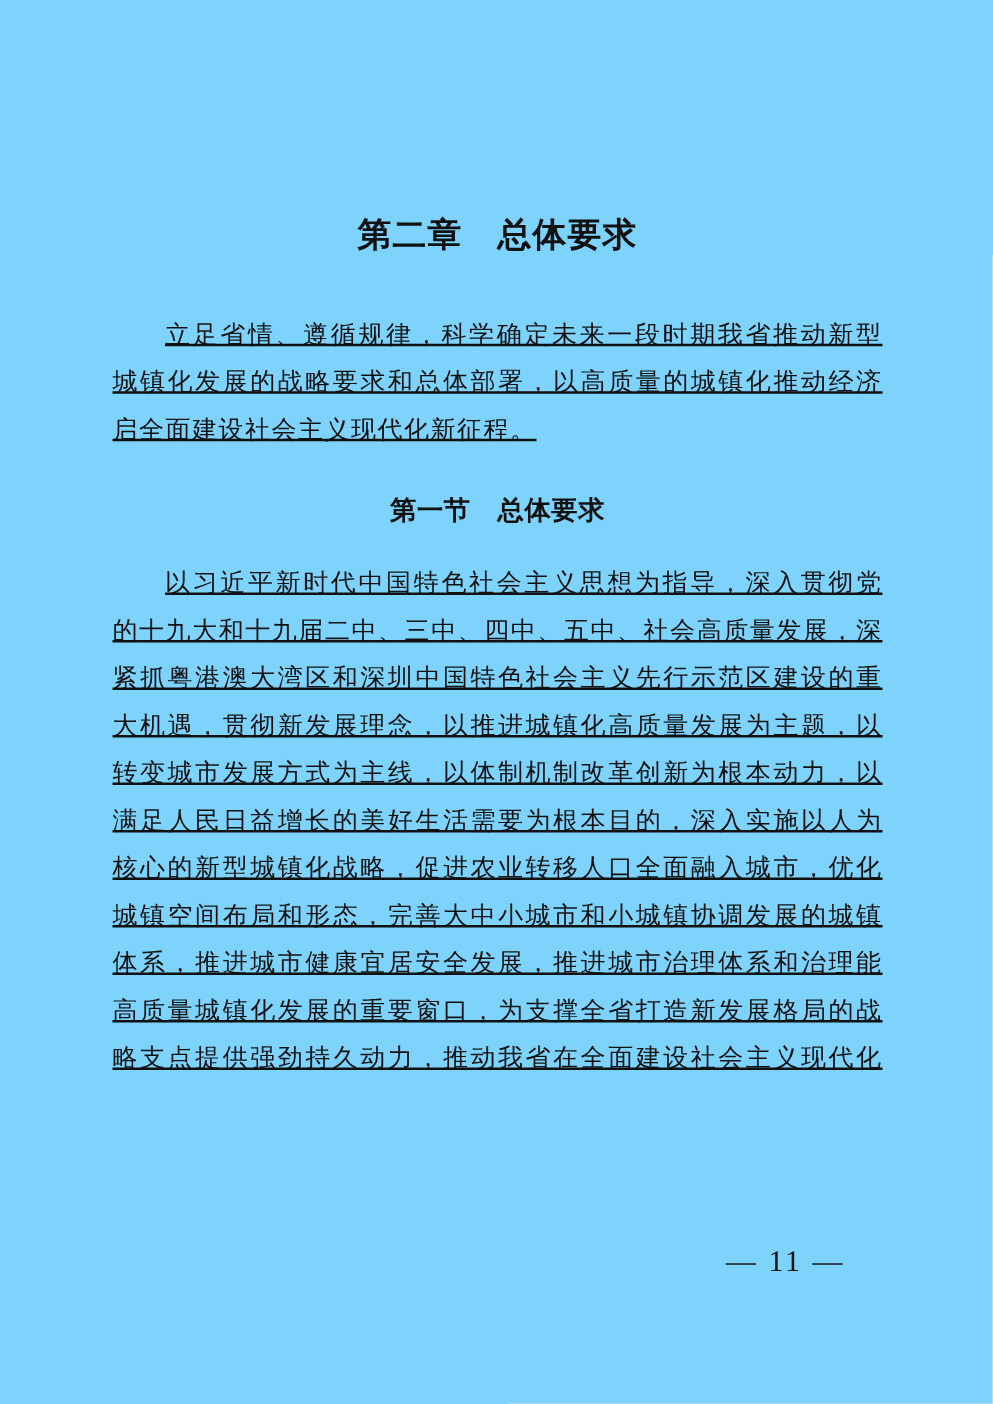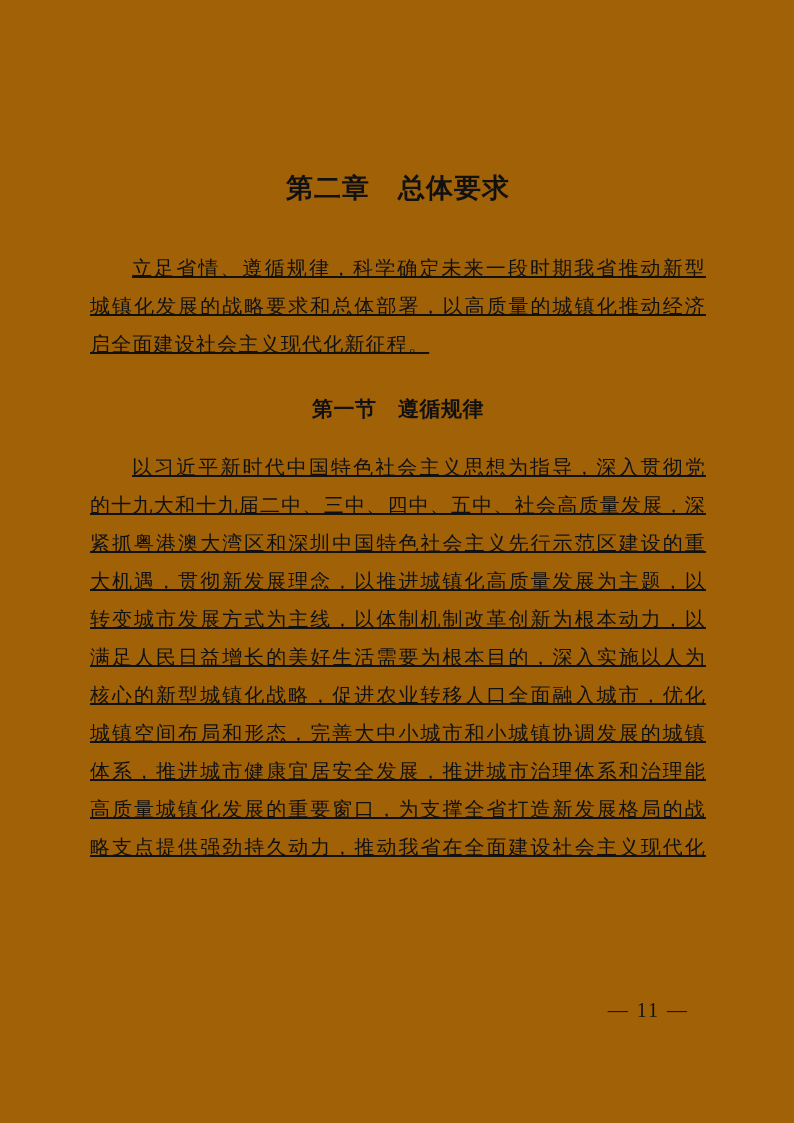--- a/index.html
+++ b/index.html
@@ -5,21 +5,21 @@
   html, body {
     margin: 0;
     padding: 0;
     background: #e8e8e8;
   }
   .page {
     position: relative;
     width: 794px;
     height: 1123px;
     margin: 0 auto;
-    background: #a16207;
+    background: #7dd3fc;
     box-sizing: border-box;
     padding: 171px 88px 0 90px;
     color: #111111;
     overflow: hidden;
   }
   .chapter-title {
     margin: 0;
     text-align: center;
     font-family: "Liberation Sans", "DejaVu Sans", sans-serif;
     font-weight: bold;
@@ -60,42 +60,42 @@
   }
   .line.indent {
     padding-left: 42px;
   }
   .line.no-justify {
     text-align-last: left;
   }
   .page-number {
     position: absolute;
     top: 998px;
-    right: 105px;
+    right: 118px;
     font-family: "Liberation Serif", "DejaVu Serif", serif;
-    font-size: 20px;
+    font-size: 24px;
     line-height: 24px;
     letter-spacing: 2px;
     color: #111111;
   }
 </style>
 </head>
 <body>
 
 <div class="page">
 
   <h1 class="chapter-title">第二章　总体要求</h1>
 
   <div class="body-paragraph intro-paragraph">
     <div class="line indent">立足省情、遵循规律，科学确定未来一段时期我省推动新型</div>
     <div class="line">城镇化发展的战略要求和总体部署，以高质量的城镇化推动经济</div>
     <div class="line no-justify">启全面建设社会主义现代化新征程。</div>
   </div>
 
-  <h2 class="section-title">第一节　遵循规律</h2>
+  <h2 class="section-title">第一节　总体要求</h2>
 
   <div class="body-paragraph guiding-paragraph">
     <div class="line indent">以习近平新时代中国特色社会主义思想为指导，深入贯彻党</div>
     <div class="line">的十九大和十九届二中、三中、四中、五中、社会高质量发展，深</div>
     <div class="line">紧抓粤港澳大湾区和深圳中国特色社会主义先行示范区建设的重</div>
     <div class="line">大机遇，贯彻新发展理念，以推进城镇化高质量发展为主题，以</div>
     <div class="line">转变城市发展方式为主线，以体制机制改革创新为根本动力，以</div>
     <div class="line">满足人民日益增长的美好生活需要为根本目的，深入实施以人为</div>
     <div class="line">核心的新型城镇化战略，促进农业转移人口全面融入城市，优化</div>
     <div class="line">城镇空间布局和形态，完善大中小城市和小城镇协调发展的城镇</div>

